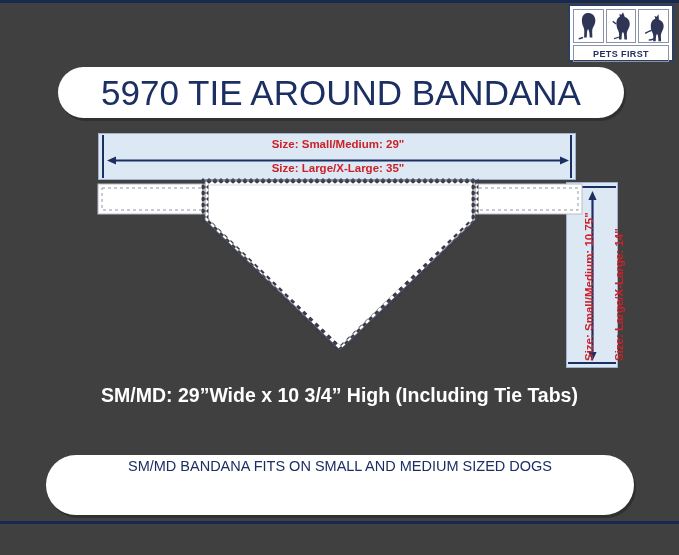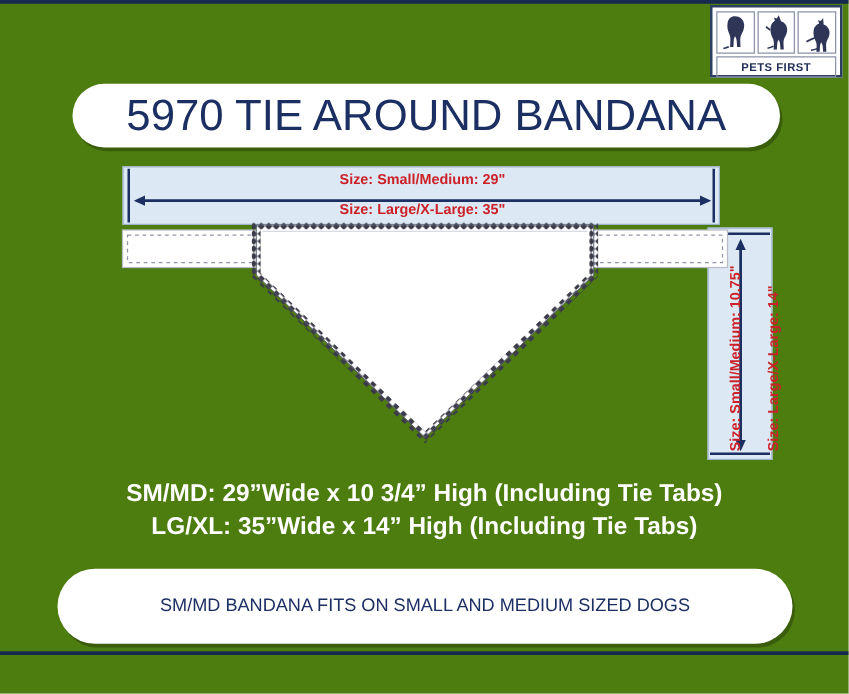--- a/index.html
+++ b/index.html
@@ -1,21 +1,21 @@
 <!DOCTYPE html>
 <html><head>
 <meta charset="utf-8">
 <style>
   html,body{margin:0;padding:0;background:#fff;}
   body{font-family:"Liberation Sans",sans-serif;}
 
   #page{
     position:relative;
     width:679px;height:555px;
-    background:#4d7c0f;
+    background:#404040;
     overflow:hidden;
   }
   
   #top-edge{
     position:absolute;left:0;top:0;width:679px;height:3px;
     background:#17294f;
   }
   #bottom-edge{
     position:absolute;left:0;top:521px;width:679px;height:3px;
     background:#17294f;
@@ -128,21 +128,21 @@
     font-size:19.5px;font-weight:bold;color:#ffffff;
     font-family:"Liberation Sans",sans-serif;
     line-height:26px;white-space:nowrap;
   }
 
   
   #fits-pill{
     position:absolute;left:46px;top:455px;width:588px;height:60px;
     background:#ffffff;
     border-radius:30px;
-    display:flex;flex-direction:column;align-items:center;justify-content:center;
+    display:flex;flex-direction:column;align-items:center;justify-content:space-between;
     box-shadow:2px 3px 0 rgba(0,0,0,.25);
   }
   .fits-line{
     font-size:14.5px;color:#1c2f63;letter-spacing:0px;white-space:nowrap;
     line-height:22px;
     font-family:"Liberation Sans",sans-serif;
   }
 </style>
 </head>
 <body>
@@ -229,20 +229,19 @@
         <polygon points="113,2 383,2 383,42 248,172 113,42" fill="none" stroke="url(#zig)" stroke-width="7"></polygon>
         <polygon points="113,2 383,2 383,42 248,172 113,42" fill="none" stroke="#5a5f70" stroke-width="0.8"></polygon>
 
         <line x1="118" y1="7" x2="378" y2="7" stroke="#d8dbe2" stroke-width="1"></line>
       </g>
     </svg>
   </div>
 
   <div id="dims">
     <div class="dim-line">SM/MD: 29”Wide x 10 3/4” High (Including Tie Tabs)</div>
-    <div class="dim-line">LG/XL: 35”Wide x 14”  High (Including Tie Tabs)</div>
   </div>
 
   <div id="fits-pill">
     <div class="fits-line">SM/MD BANDANA FITS ON SMALL AND MEDIUM SIZED DOGS</div>
   </div>
 
 </div>
 
 </body></html>

